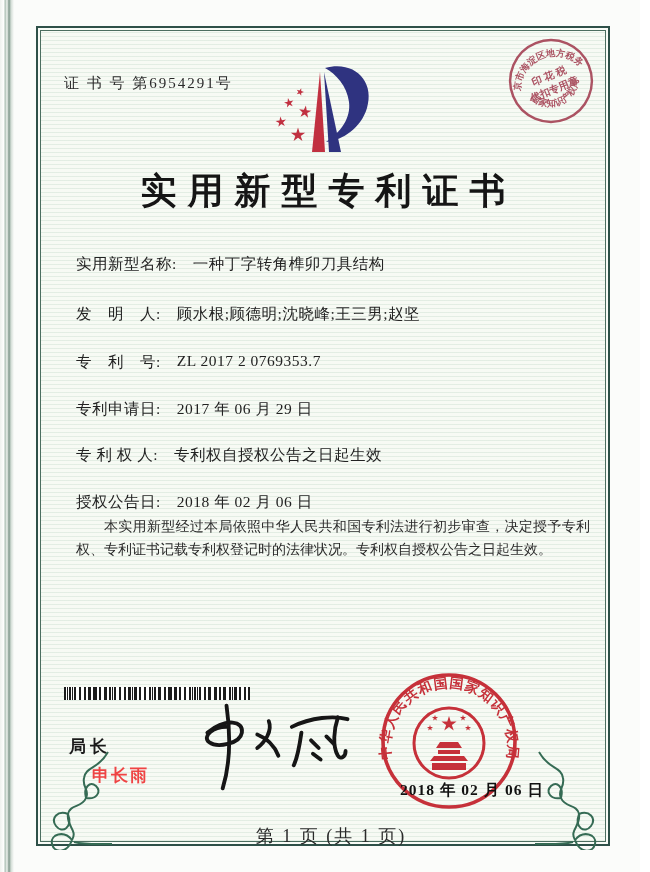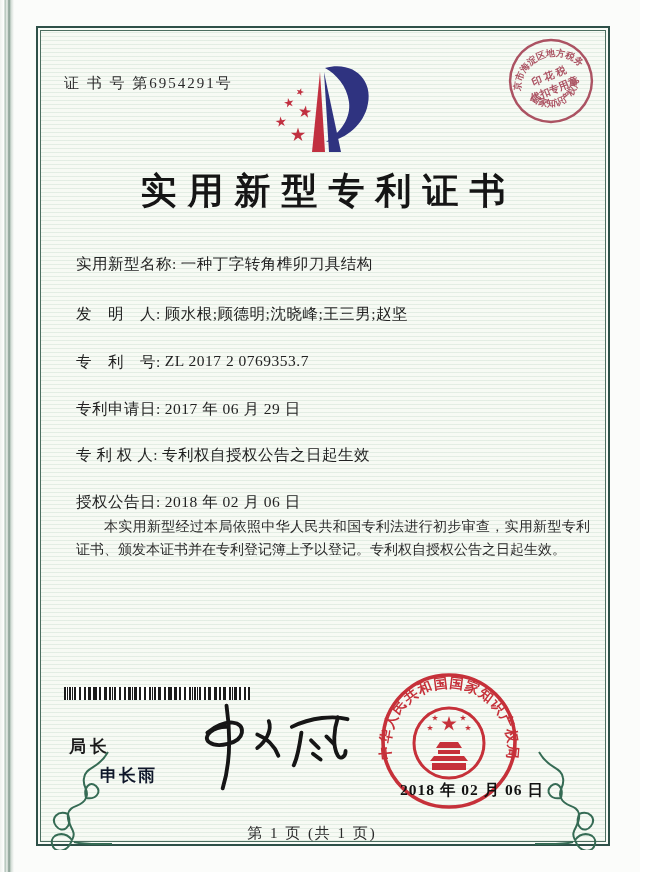--- a/index.html
+++ b/index.html
@@ -27,53 +27,53 @@
   }
   .cert-no{
     position:absolute;left:64px;top:74px;font-size:15px;letter-spacing:2px;color:#2a2a2a;
   }
   .title{
     position:absolute;left:36px;width:574px;top:167px;text-align:center;
     font-size:36px;font-weight:700;letter-spacing:11px;color:#151515;text-indent:11px;
   }
   .field{
     position:absolute;left:76px;font-size:15.5px;letter-spacing:.5px;
-    display:flex;gap:4px;white-space:nowrap;color:#222;
+    display:flex;gap:16px;white-space:nowrap;color:#222;
   }
   .paras{
     position:absolute;left:76px;width:514px;top:515px;
     font-size:14px;line-height:23px;text-align:justify;color:#2a2a2a;
   }
   .paras p{margin:0;text-indent:2em;}
   .barcode{
     position:absolute;left:64px;top:687px;width:186px;height:13px;
     background-color:#ffffff;
     background-image:
       repeating-linear-gradient(90deg,#1c1c1c 0 2px,transparent 2px 5px),
       repeating-linear-gradient(90deg,#1c1c1c 0 1px,transparent 1px 8px),
       repeating-linear-gradient(90deg,transparent 0 3px,#1c1c1c 3px 4px,transparent 4px 13px);
   }
   .director-title{
     position:absolute;left:69px;top:735px;font-size:17px;font-weight:700;letter-spacing:4px;
     font-family:Liberation Mono, monospace;color:#1a1a1a;
   }
   .director-name{
-    position:absolute;left:100px;top:764px;font-size:17px;font-weight:700;letter-spacing:2px;
-    font-family:"Liberation Sans","DejaVu Sans",sans-serif;color:#0f172a;
+    position:absolute;left:92px;top:764px;font-size:17px;font-weight:700;letter-spacing:2px;
+    font-family:"Liberation Sans","DejaVu Sans",sans-serif;color:#ef4444;
   }
   .signature{position:absolute;left:193px;top:700px;}
   .tax-stamp{position:absolute;left:500px;top:30px;transform:rotate(-22deg);opacity:.88;}
   .office-seal{position:absolute;left:374px;top:666px;opacity:.93;}
   .issue-date{
     position:absolute;left:400px;top:780px;font-size:15.5px;font-weight:700;
     letter-spacing:1px;color:#111;
   }
   .footer{
-    position:absolute;left:25px;width:574px;top:824px;text-align:center;
-    font-size:15px;letter-spacing:2px;color:#2a2a2a;
+    position:absolute;left:44px;width:574px;top:824px;text-align:center;
+    font-size:18px;letter-spacing:2px;color:#2a2a2a;
   }
   .ornament{position:absolute;top:750px;}
   .ornament.left{left:28px;}
   .ornament.right{left:533px;transform:scaleX(-1);}
 </style>
 </head>
 <body>
 
 <div class="page">
 
@@ -135,21 +135,21 @@
   <div class="field" style="top:445px">
     <span>专 利 权 人:</span>
     <span>专利权自授权公告之日起生效</span>
   </div>
   <div class="field" style="top:492px">
     <span>授权公告日:</span>
     <span>2018 年 02 月 06 日</span>
   </div>
 
   <div class="paras">
-    <p>本实用新型经过本局依照中华人民共和国专利法进行初步审查，实用新型专利证书、颁发本证书并在专利登记簿上予以登记。专利权自授权公告之日起生效。</p>
+    <p>本实用新型经过本局依照中华人民共和国专利法进行初步审查，决定授予专利权、专利证书记载专利权登记时的法律状况。专利权自授权公告之日起生效。</p>
   </div>
 
   <div class="barcode"></div>
 
   <div class="director-title">局长</div>
   <div class="director-name">申长雨</div>
 
   <svg class="signature" width="165" height="96" viewBox="0 0 170 100">
     <g fill="none" stroke="#161616" stroke-width="4" stroke-linecap="round">
       <path d="M14,34 C34,18 52,22 50,34 C48,46 24,50 16,44 C8,38 20,28 34,28"></path>

